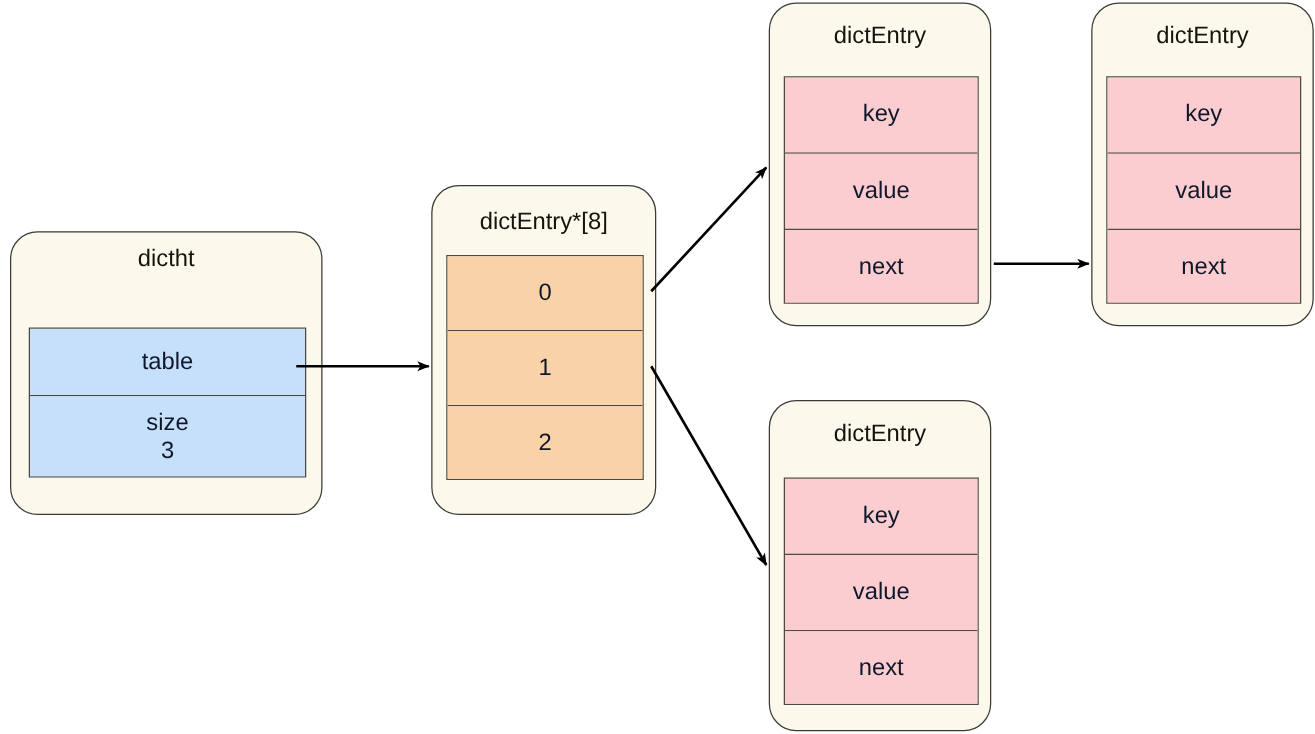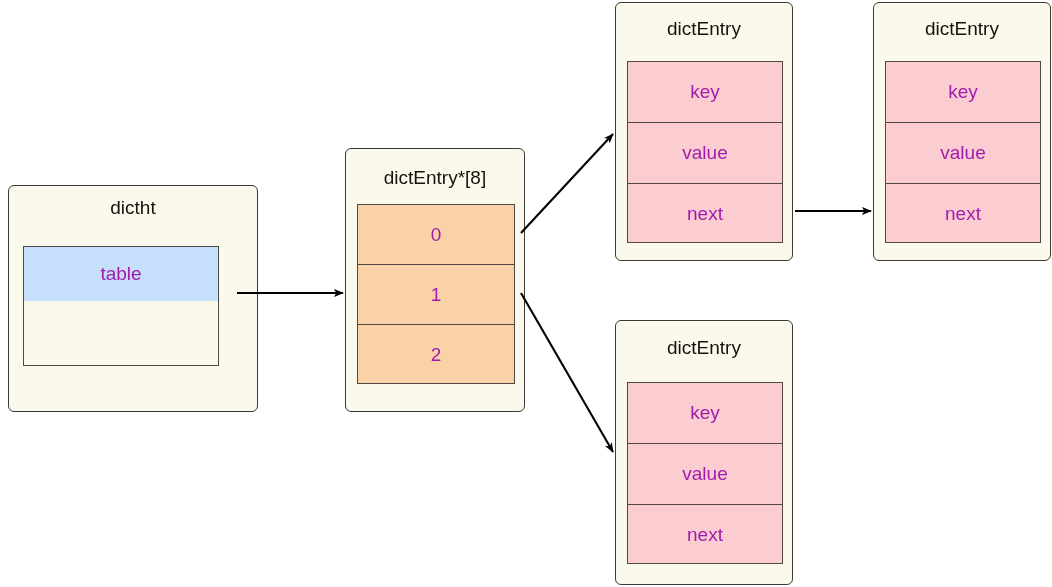--- a/index.html
+++ b/index.html
@@ -19,21 +19,21 @@
     left: 0; top: 0;
     width: 1052px;
     height: 587px;
   }
   
   .struct-box {
     position: absolute;
     box-sizing: border-box;
     background: #fbf9ec;
     border: 1.6px solid #3d3a35;
-    border-radius: 6px;
+    border-radius: 22px;
     z-index: 2;
     text-decoration: underline;
   }
   .struct-title {
     position: absolute;
     left: 0;
     width: 100%;
     text-align: center;
     font-size: 19px;
     color: #16120d;
@@ -48,21 +48,21 @@
     overflow: hidden;
   }
   .cell {
     box-sizing: border-box;
     width: 100%;
     display: flex;
     flex-direction: column;
     align-items: center;
     justify-content: center;
     font-size: 19px;
-    color: #a21caf;
+    color: #0f172a;
     line-height: 1.15;
     border-bottom: 1.4px solid #4d4a46;
     white-space: nowrap;
   }
   .cell:last-child { border-bottom: none; }
   .cell-blue   { background: #c6e0fb; }
   .cell-orange { background: #fad2a8; }
   .cell-pink   { background: #fbcdd0; }
   .cell .sub { font-size: 19px; }
 
@@ -76,23 +76,27 @@
     pointer-events: none;
   }
 </style>
 </head>
 <body>
 
 <div id="canvas">
 
   <div class="struct-box" style="left:8px; top:185px; width:250px; height:227px;">
     <div class="struct-title" style="top:12px;">dictht</div>
-    <div class="cells" style="left:14px; top:60px; width:196px; height:120px;">
+    <div class="cells" style="left:14px; top:76px; width:222px; height:120px;">
       <div class="cell cell-blue" style="height:54px;">
         <span>table</span>
+      </div>
+      <div class="cell cell-blue" style="height:66px;">
+        <span>size</span>
+        <span class="sub">3</span>
       </div>
     </div>
   </div>
 
   <div class="struct-box" style="left:345px; top:148px; width:180px; height:264px;">
     <div class="struct-title" style="top:19px;">dictEntry*[8]</div>
     <div class="cells" style="left:11px; top:55px; width:158px; height:180px;">
       <div class="cell cell-orange" style="height:60px;">
         <span>0</span>
       </div>

